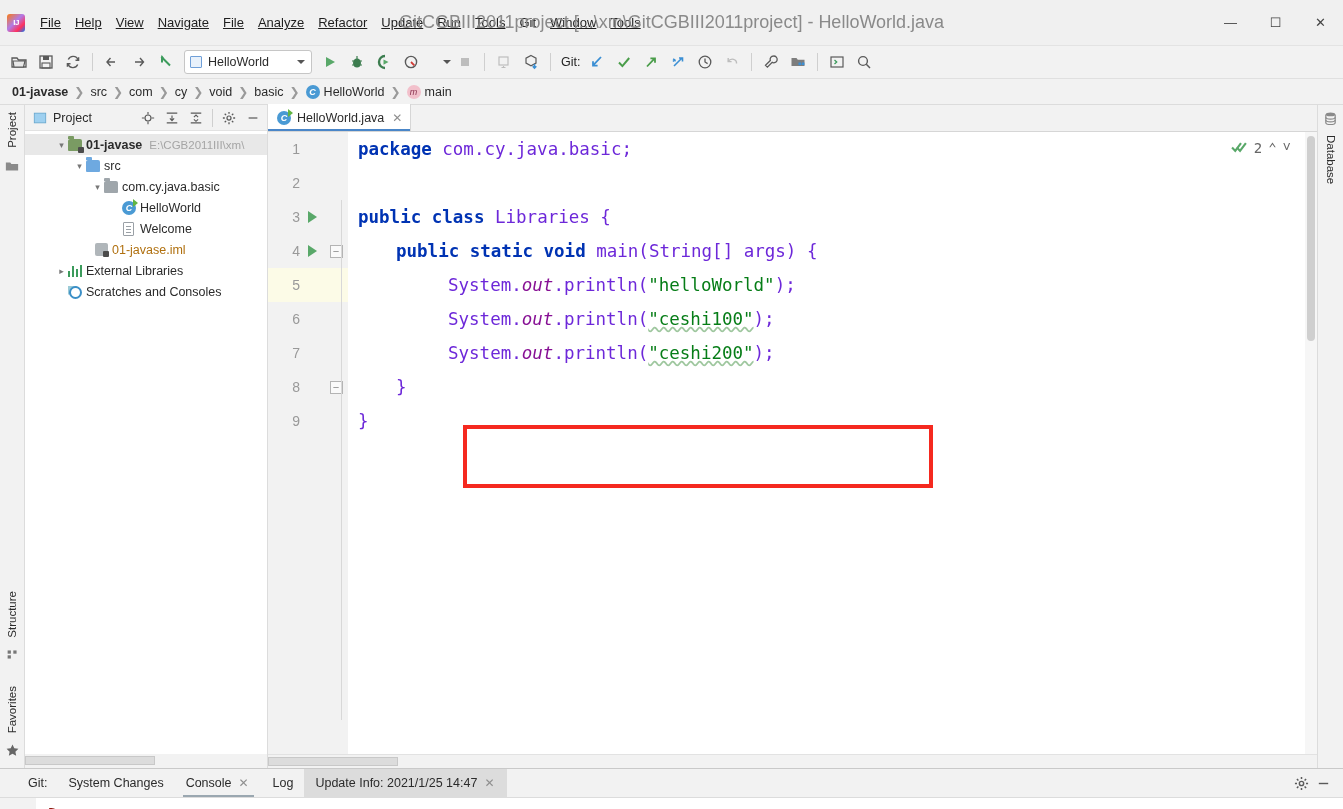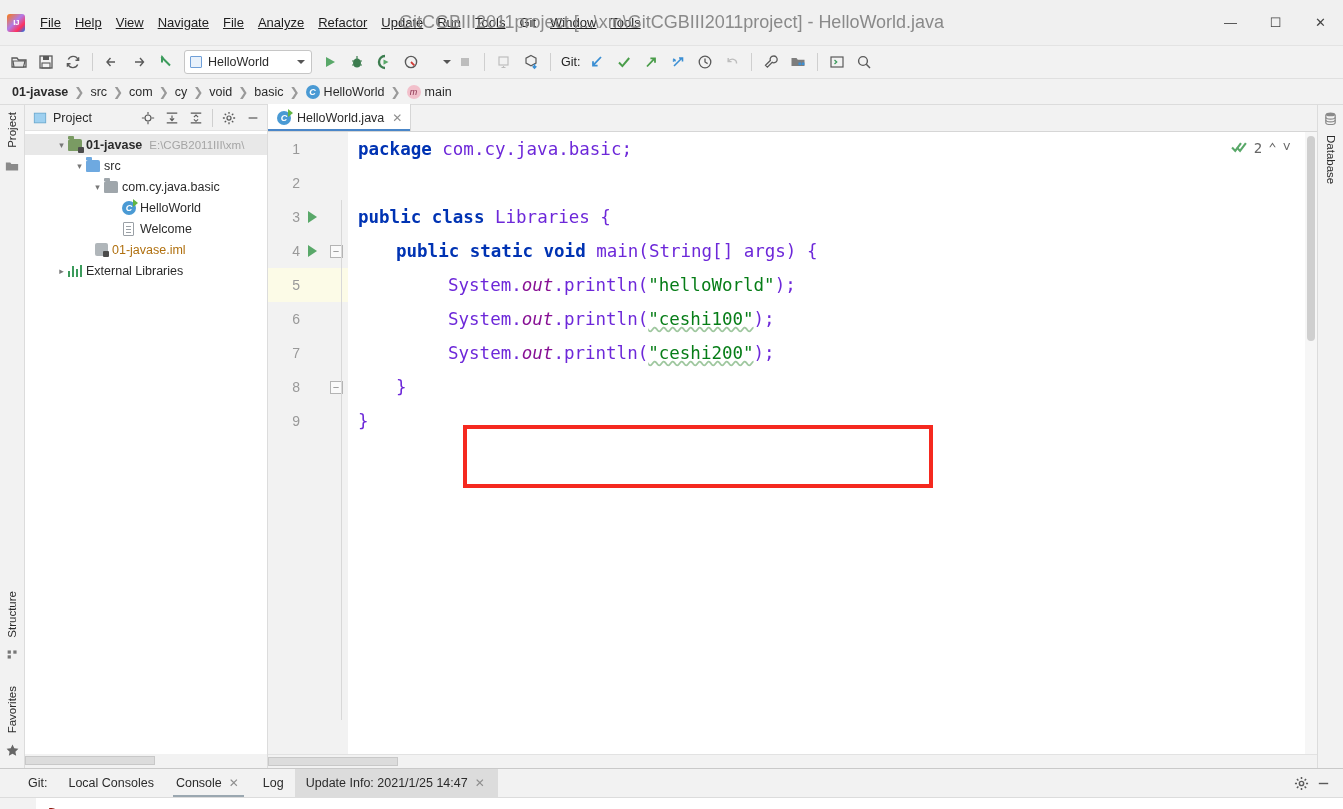--- a/index.html
+++ b/index.html
@@ -486,20 +486,24 @@
       <div class="node" style="padding-left:30px">
         <span class="arrow">▸</span>
         <span class="libico">
             <i style="height:6px"></i>
             <i style="height:11px"></i>
             <i style="height:8px"></i>
             <i style="height:12px"></i>
           </span>
         <span class="nlabel">External Libraries</span>
       </div>
+      <div class="node" style="padding-left:43px">
+        <span class="scratchico"></span>
+        <span class="nlabel">Scratches and Consoles</span>
+      </div>
     </div>
     <div style="flex:1"></div>
     <div style="height:14px;background:#f2f2f2;position:relative">
       <div style="position:absolute;left:0;top:2px;width:130px;height:9px;background:#dcdcdc;border:1px solid #c8c8c8"></div>
     </div>
   </div>
 
   <div id="editorwrap">
     <div id="tabs">
       <div class="etab">
@@ -615,21 +619,21 @@
     <div class="vtab">
         <span>Database</span>
       </div>
   </div>
 </div>
 
 <div id="console">
   <div id="ctabs">
     <span class="lbl">Git:</span>
     <div class="ctab">
-        <span>Local Consoles</span>
+        <span>System Changes</span>
       </div>
     <div class="ctab act">
       <span>Console</span>
       <span class="tabx">✕</span>
     </div>
     <div class="ctab">
         <span>Log</span>
       </div>
     <div class="ctab grey">
       <span>Update Info: 2021/1/25 14:47</span>

